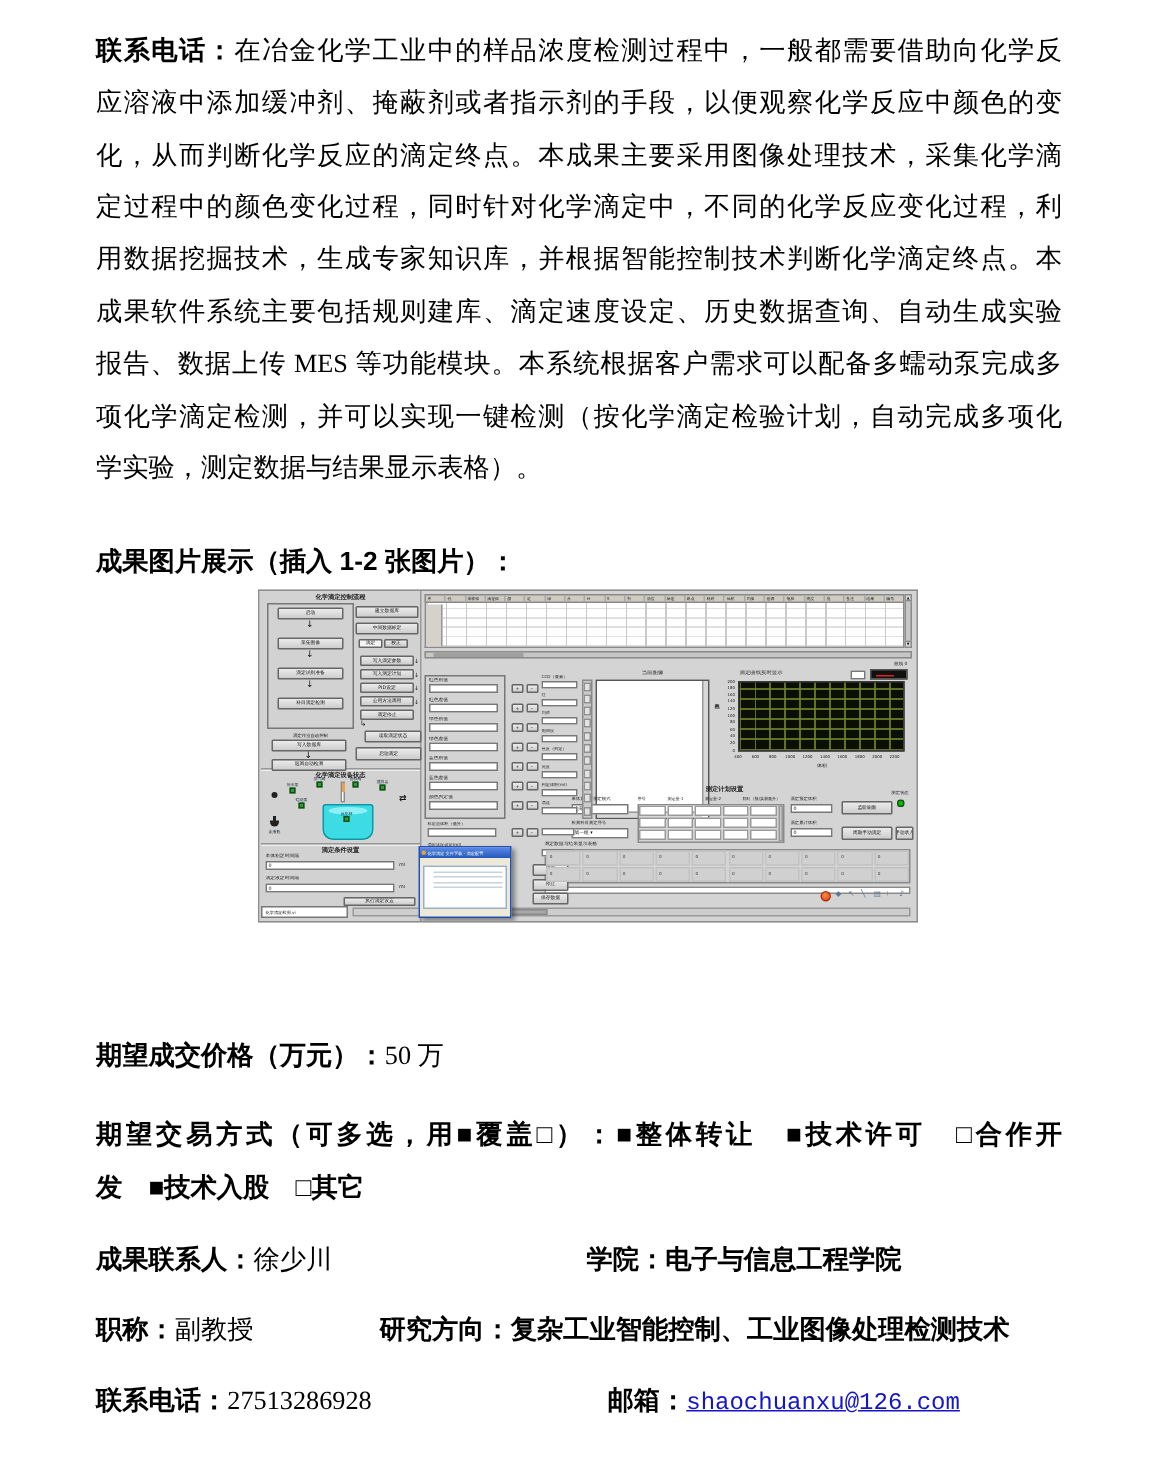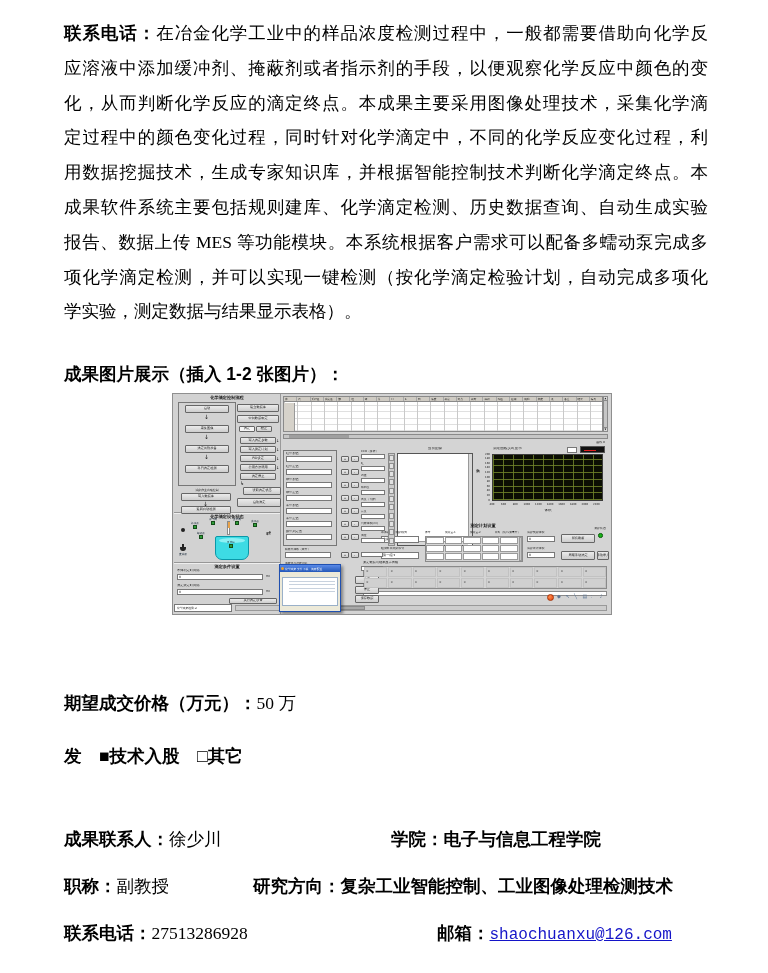--- a/index.html
+++ b/index.html
@@ -34,21 +34,21 @@
 <body>
 
 <div class="page">
 
   <div class="blk" id="intro" style="top:16px">
       <div class="jline"><b>联系电话：</b>在冶金化学工业中的样品浓度检测过程中，一般都需要借助向化学反</div>
       <div class="jline">应溶液中添加缓冲剂、掩蔽剂或者指示剂的手段，以便观察化学反应中颜色的变</div>
       <div class="jline">化，从而判断化学反应的滴定终点。本成果主要采用图像处理技术，采集化学滴</div>
       <div class="jline">定过程中的颜色变化过程，同时针对化学滴定中，不同的化学反应变化过程，利</div>
       <div class="jline">用数据挖掘技术，生成专家知识库，并根据智能控制技术判断化学滴定终点。本</div>
-      <div class="jline">成果软件系统主要包括规则建库、化学滴定检测、历史数据查询、自动生成实验</div>
+      <div class="jline">成果软件系统主要包括规则建库、滴定速度设定、历史数据查询、自动生成实验</div>
       <div class="jline">报告、数据上传 MES 等功能模块。本系统根据客户需求可以配备多蠕动泵完成多</div>
       <div class="jline">项化学滴定检测，并可以实现一键检测（按化学滴定检验计划，自动完成多项化</div>
       <div class="jline last">学实验，测定数据与结果显示表格）。</div>
     </div>
 
   <div class="blk" style="top:357px">
     <b>成果图片展示（插入 1-2 张图片）：</b>
   </div>
 
   <div class="shot" id="shot">
@@ -345,28 +345,29 @@
       <div class="a" style="left: 409.5px; top: 199.5px; font-size: 5px; color: rgb(91, 116, 148); line-height: 1;">▤</div>
       <div class="a" style="left: 418px; top: 199.5px; font-size: 5px; color: rgb(91, 116, 148); line-height: 1;">∶</div>
       <div class="a" style="left: 426.5px; top: 199.5px; font-size: 5px; color: rgb(91, 116, 148); line-height: 1;">♪</div>
     </div>
 
   <div class="blk" style="top:686px">
     <b>期望成交价格（万元）：</b><span>50 万</span>
   </div>
 
   <div class="blk" id="trade" style="top:739px;line-height:35px">
+      <div class="jline"><b>期望交易方式（可多选，用■覆盖□）：■整体转让　■技术许可　□合作开</b></div>
       <div class="jline last"><b>发　■技术入股　□其它</b></div>
     </div>
 
   <div class="row" style="top:824px">
     <b>成果联系人：</b><span>徐少川</span>
     <span class="col2" style="left:327px"><b>学院：</b><b>电子与信息工程学院</b></span>
   </div>
   <div class="row" style="top:871px">
     <b>职称：</b><span>副教授</span>
     <span class="col2" style="left:189px"><b>研究方向：</b><b>复杂工业智能控制、工业图像处理检测技术</b></span>
   </div>
   <div class="row" style="top:918px">
     <b>联系电话：</b><span>27513286928</span>
-    <span class="col2" style="left:373px"><b>邮箱：</b><a class="email">shaochuanxu@126.com</a></span>
+    <span class="col2" style="left:341px"><b>邮箱：</b><a class="email">shaochuanxu@126.com</a></span>
   </div>
 </div>
 
 </body></html>

